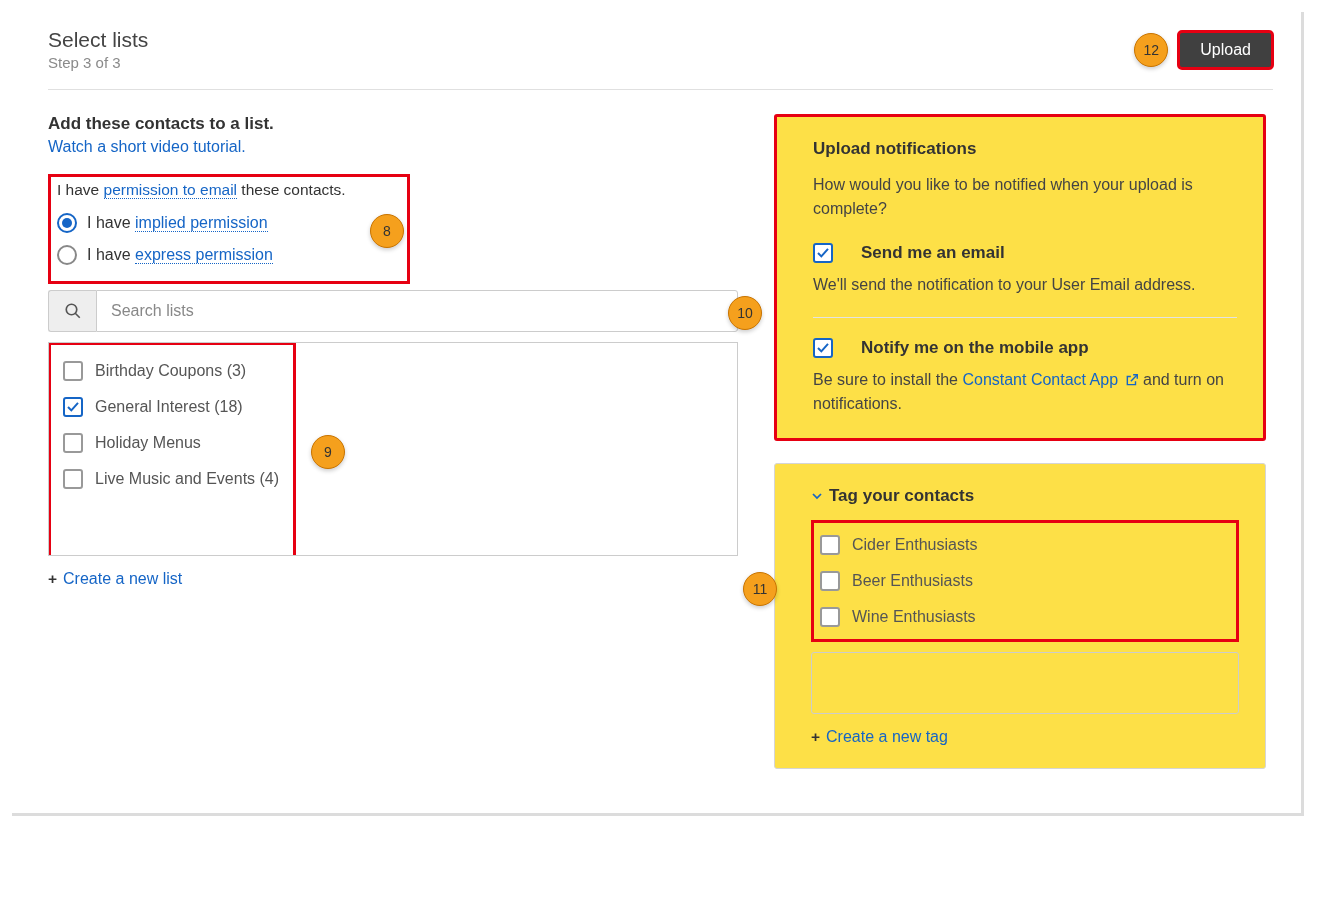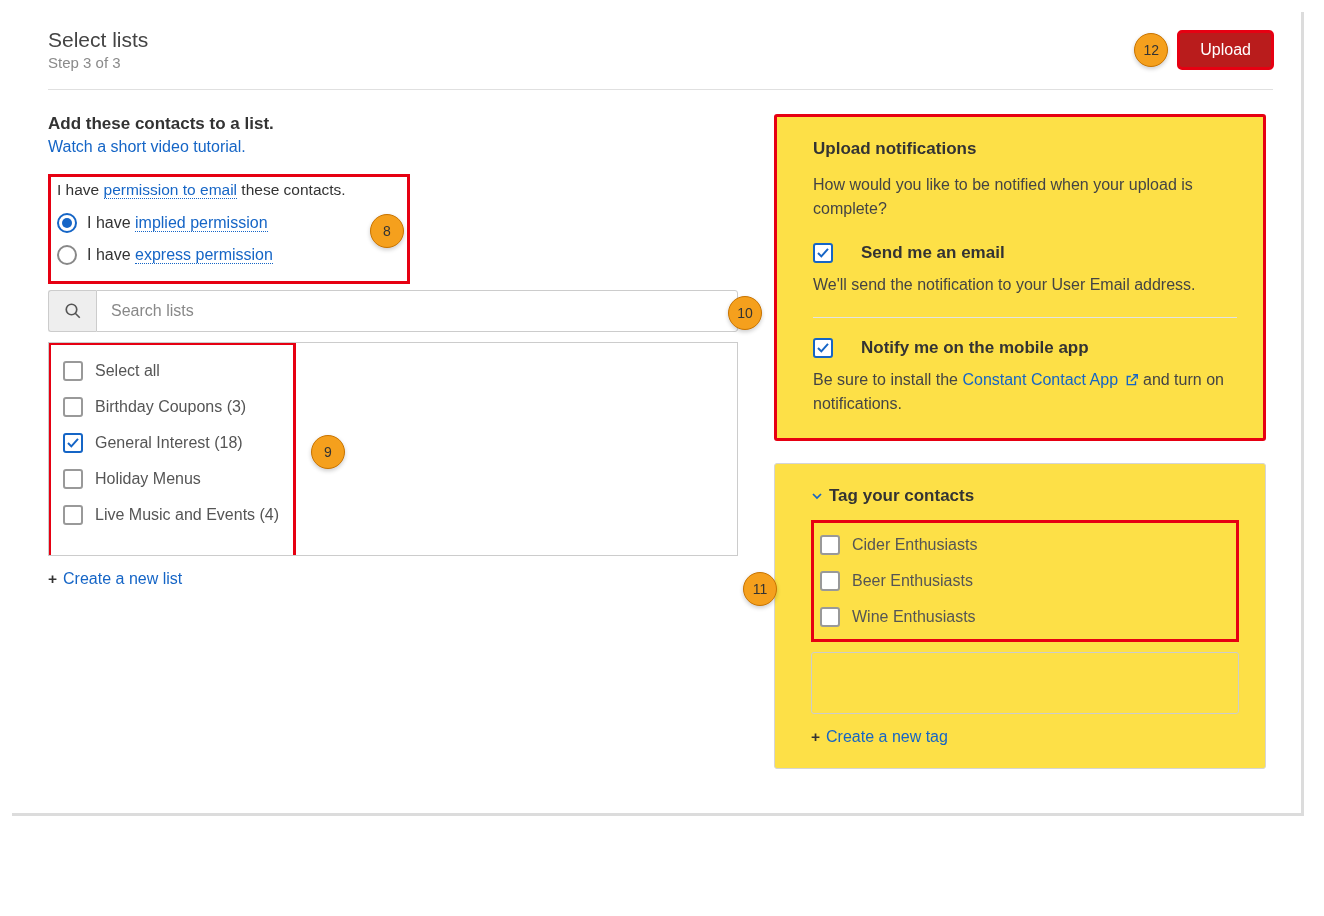--- a/index.html
+++ b/index.html
@@ -33,21 +33,21 @@
     font-size: 15px;
     color: #8a8a8a;
     margin-top: 2px;
   }
   .upload-wrap {
     display: flex;
     align-items: center;
     gap: 10px;
   }
   .upload-btn {
-    background: #b91c1c;
+    background: #404040;
     color: #fff;
     border: none;
     padding: 10px 22px;
     font-size: 16px;
     border-radius: 4px;
     cursor: pointer;
   }
   .content {
     display: flex;
     gap: 36px;
@@ -273,24 +273,20 @@
           </div>
           <input class="search-input" placeholder="Search lists" style="">
         </div>
         <div class="badge" style="top:6px; left:680px;">10</div>
       </div>
 
       <div class="lists-box rel">
         <div class="lists-inner-highlight hl-red-box" style="position:absolute; top:-1px; left:-1px; height:216px; width:248px; pointer-events:none;"></div>
         <div class="check-row">
           <div class="checkbox"></div>
-          <div class="check-label">Select all</div>
-        </div>
-        <div class="check-row">
-          <div class="checkbox"></div>
           <div class="check-label">Birthday Coupons (3)</div>
         </div>
         <div class="check-row">
           <div class="checkbox checked">
             <svg class="checkmark" viewBox="0 0 14 12">
                 <polyline points="1,6 5,10 13,1" fill="none" stroke="#1565c6" stroke-width="2.4"></polyline>
               </svg>
           </div>
           <div class="check-label">General Interest (18)</div>
         </div>

